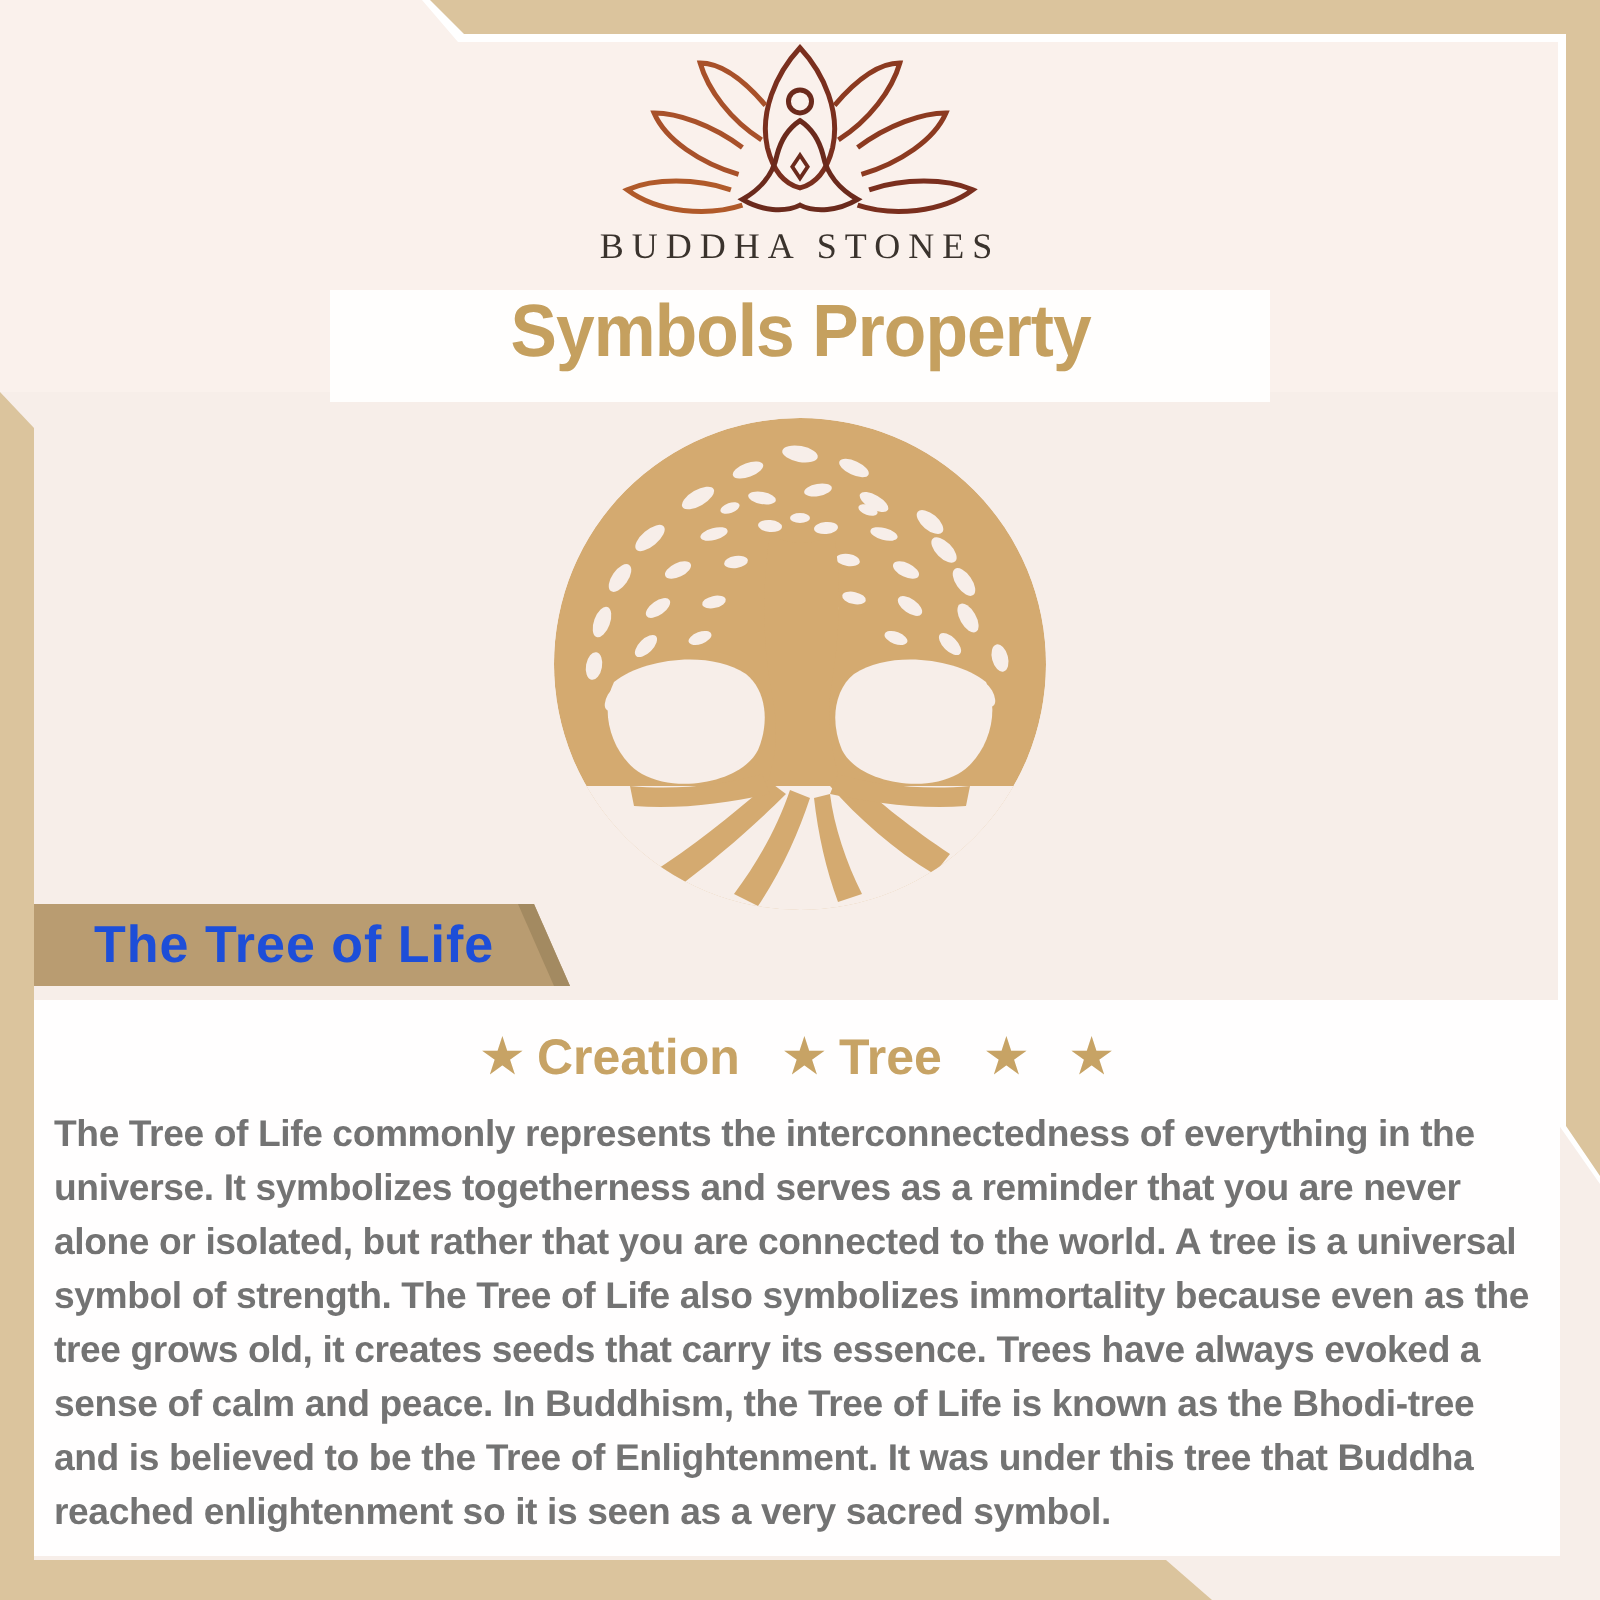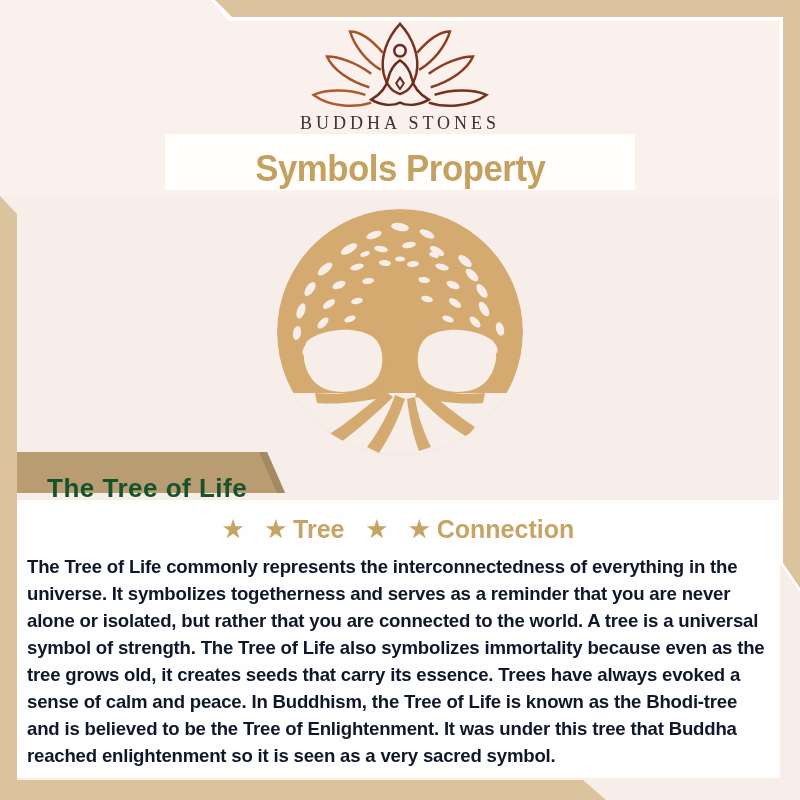--- a/index.html
+++ b/index.html
@@ -19,23 +19,23 @@
   
   .logo-wrap{position:absolute;left:300px;top:20px;width:200px;height:96px;}
   .brand-name{
     position:absolute;left:0;top:113px;width:800px;
     text-align:center;
     font-family:"Liberation Serif", serif;
     font-size:18px;letter-spacing:4px;color:#3a332d;
   }
   
   .title-box{
-    position:absolute;left:165px;top:134px;width:470px;height:56px;
+    position:absolute;left:165px;top:145px;width:470px;height:56px;
     background:#fffefd;
-    display:flex;align-items:flex-end;justify-content:center;
+    display:flex;align-items:flex-start;justify-content:center;
   }
   .title-box span{
     font-size:37px;font-weight:bold;color:#c5a05f;
     transform:scaleX(0.94);letter-spacing:-0.5px;
   }
   
   .tree-wrap{position:absolute;left:277px;top:209px;width:246px;height:246px;}
   
   .ribbon{position:absolute;left:17px;top:452px;width:276px;height:41px;}
   .ribbon .rb-main{
@@ -43,39 +43,39 @@
     background:#b99c71;
     clip-path:polygon(0 0,250px 0,268px 41px,0 41px);
   }
   .ribbon .rb-shadow{
     position:absolute;left:0;top:0;width:276px;height:41px;
     background:#a38a61;
     clip-path:polygon(242px 0,250px 0,268px 41px,260px 41px);
   }
   .ribbon .rb-label{
     position:absolute;left:30px;top:0;height:41px;line-height:41px;
-    color:#14532d;font-size:26px;font-weight:bold;letter-spacing:0.5px;margin-top:16px;
+    color:#1d4ed8;font-size:26px;font-weight:bold;letter-spacing:0.5px;
   }
   
   .panel{
     position:absolute;left:17px;top:500px;width:763px;height:278px;
     background:#fffefe;
   }
   .keywords{
     display:flex;justify-content:center;align-items:baseline;
     gap:22px;margin-top:15px;
     color:#c7a365;font-weight:bold;font-size:25px;
     white-space:nowrap;
   }
   .kw{display:flex;align-items:baseline;gap:7px;}
   .kw .star{font-size:23px;position:relative;top:-1px;}
   .description{
     margin:9px 12px 0 10px;
     font-size:18.6px;line-height:27px;letter-spacing:-0.2px;
-    color:#0f172a;font-weight:bold;
+    color:#737373;font-weight:bold;
     font-stretch:condensed;
   }
 </style>
 </head>
 <body>
 
 <div class="canvas">
 
   <div class="bg-top"></div>
 
@@ -190,29 +190,29 @@
   <div class="ribbon">
     <div class="rb-main"></div>
     <div class="rb-shadow"></div>
     <div class="rb-label">The Tree of Life</div>
   </div>
 
   <div class="panel">
     <div class="keywords">
       <div class="kw">
         <span class="star">★</span>
+        <span>Creation</span>
       </div>
       <div class="kw">
         <span class="star">★</span>
         <span>Tree</span>
       </div>
       <div class="kw">
         <span class="star">★</span>
       </div>
       <div class="kw">
         <span class="star">★</span>
-        <span>Connection</span>
       </div>
     </div>
     <div class="description">The Tree of Life commonly represents the interconnectedness of everything in the universe. It symbolizes togetherness and serves as a reminder that you are never alone or isolated, but rather that you are connected to the world. A tree is a universal symbol of strength. The Tree of Life also symbolizes immortality because even as the tree grows old, it creates seeds that carry its essence. Trees have always evoked a sense of calm and peace. In Buddhism, the Tree of Life is known as the Bhodi-tree and is believed to be the Tree of Enlightenment. It was under this tree that Buddha reached enlightenment so it is seen as a very sacred symbol.</div>
   </div>
 
 </div>
 
 </body></html>

